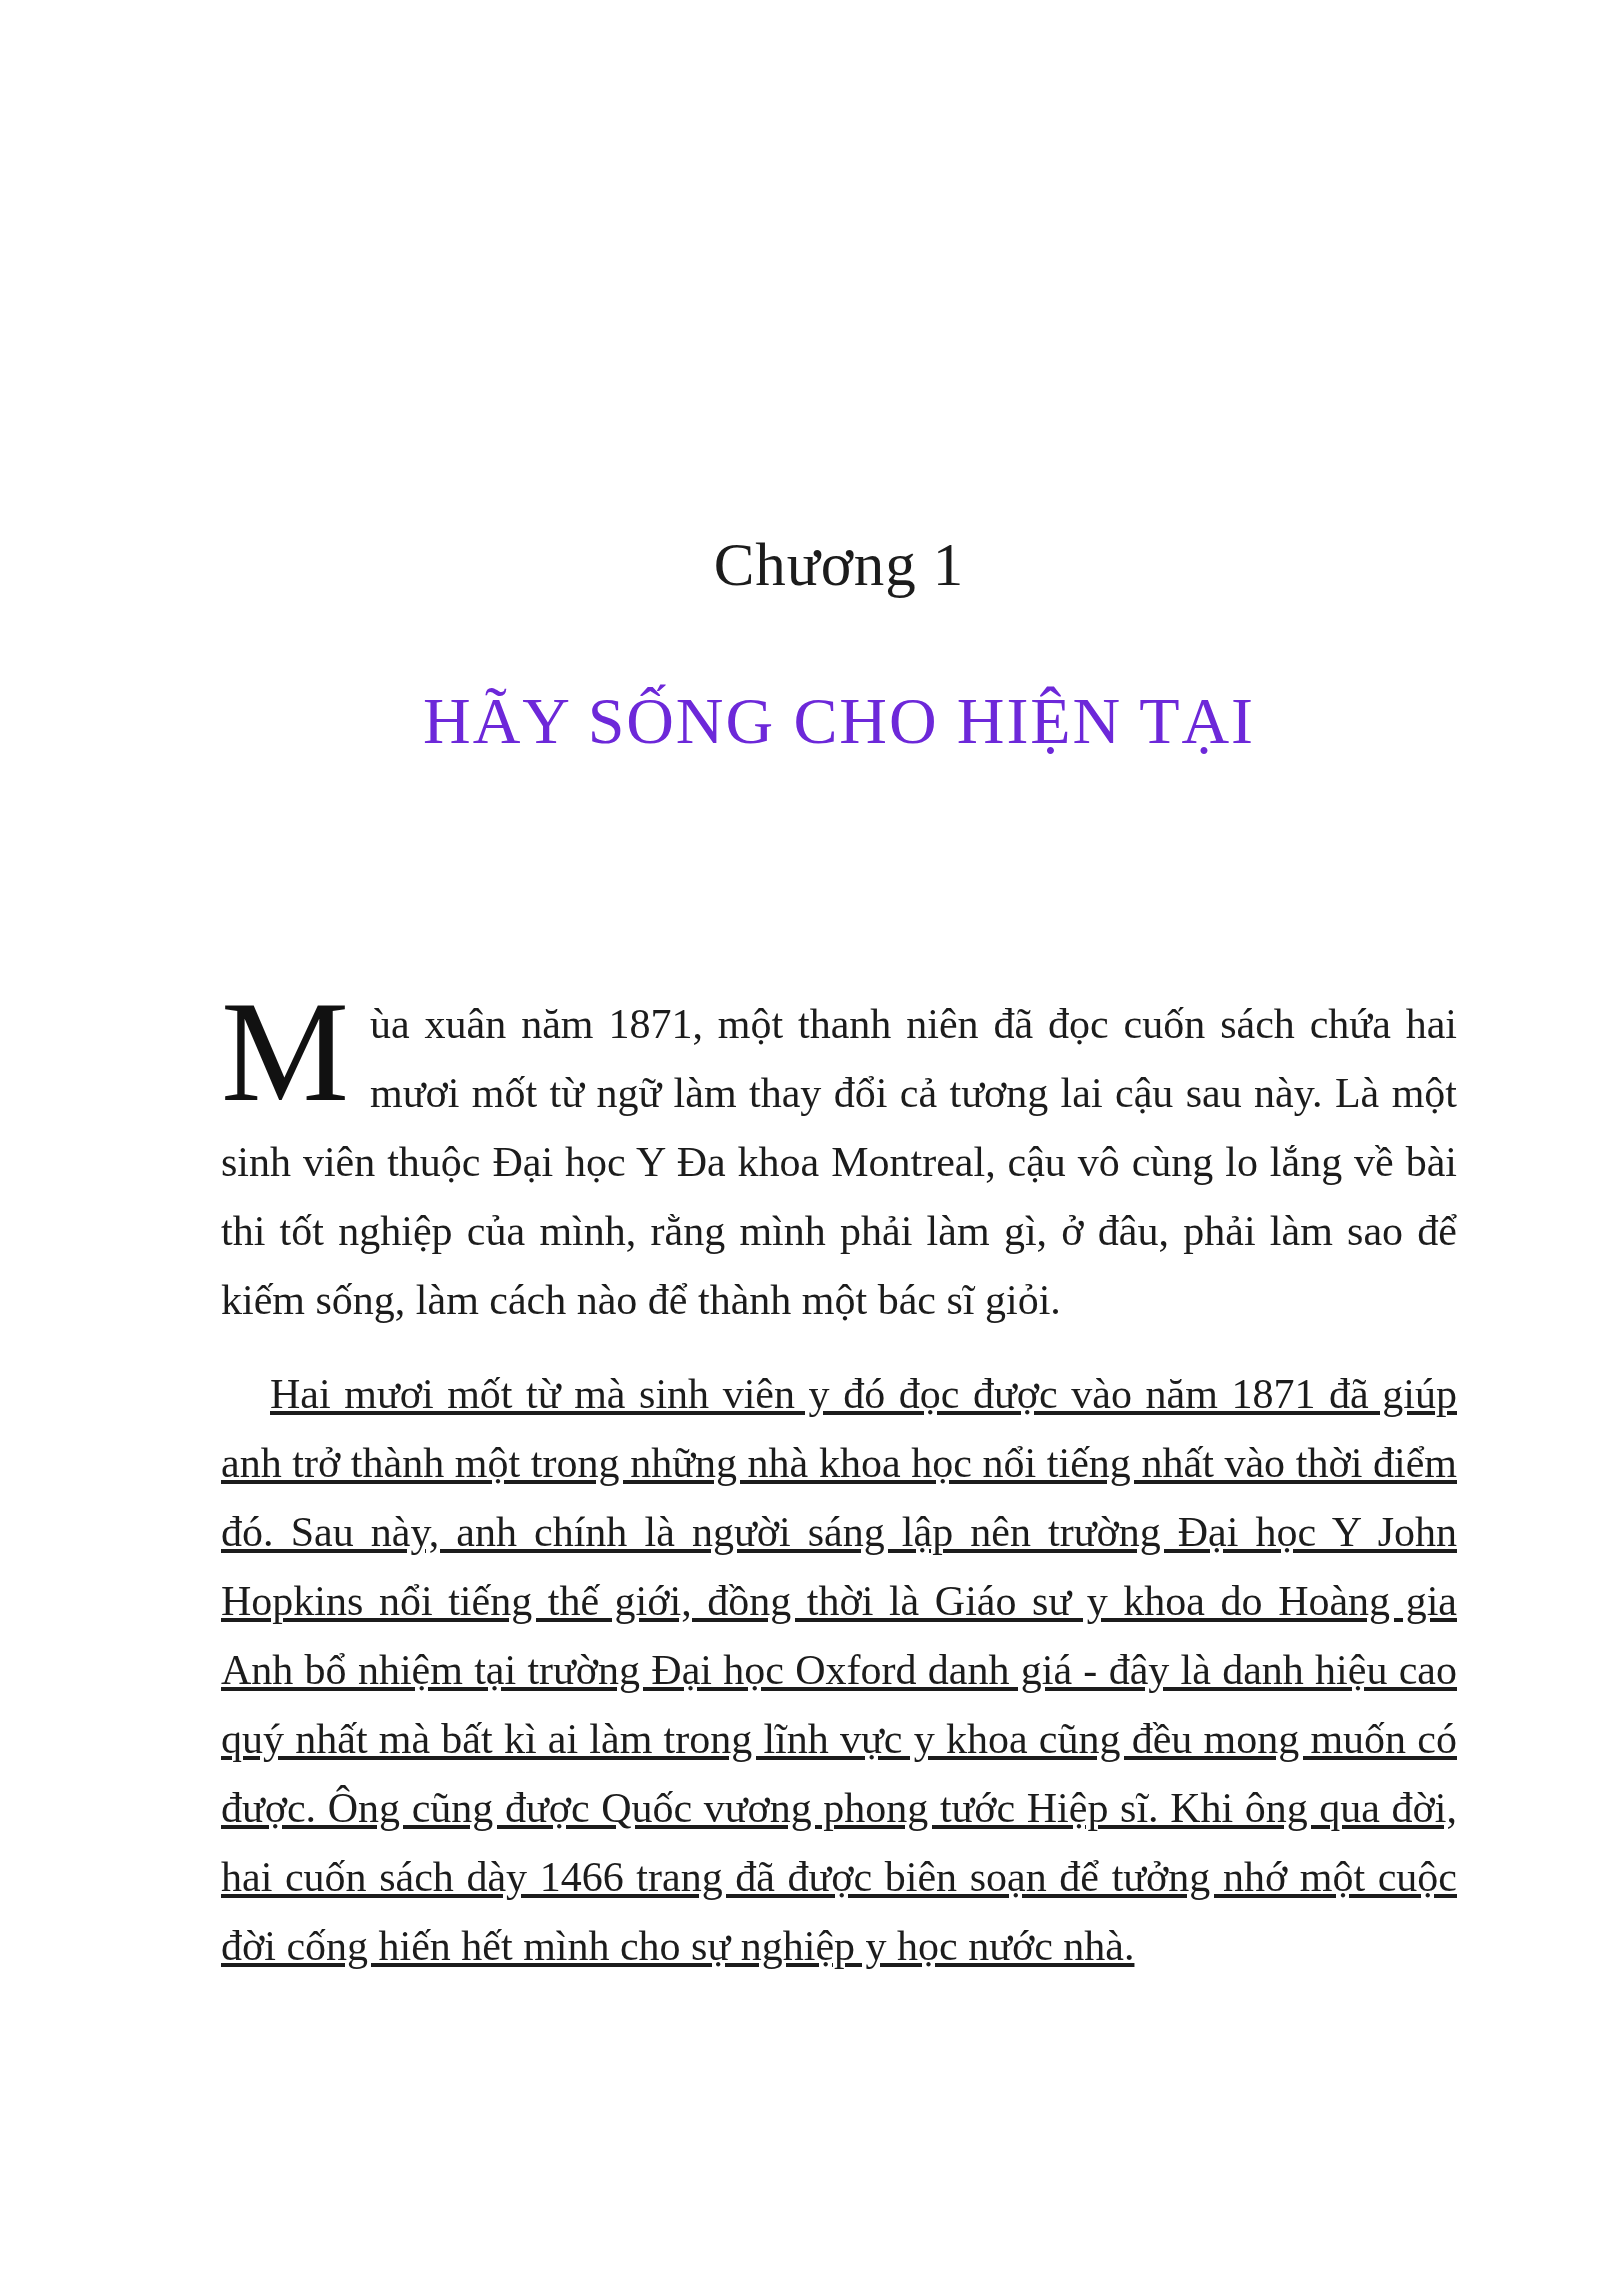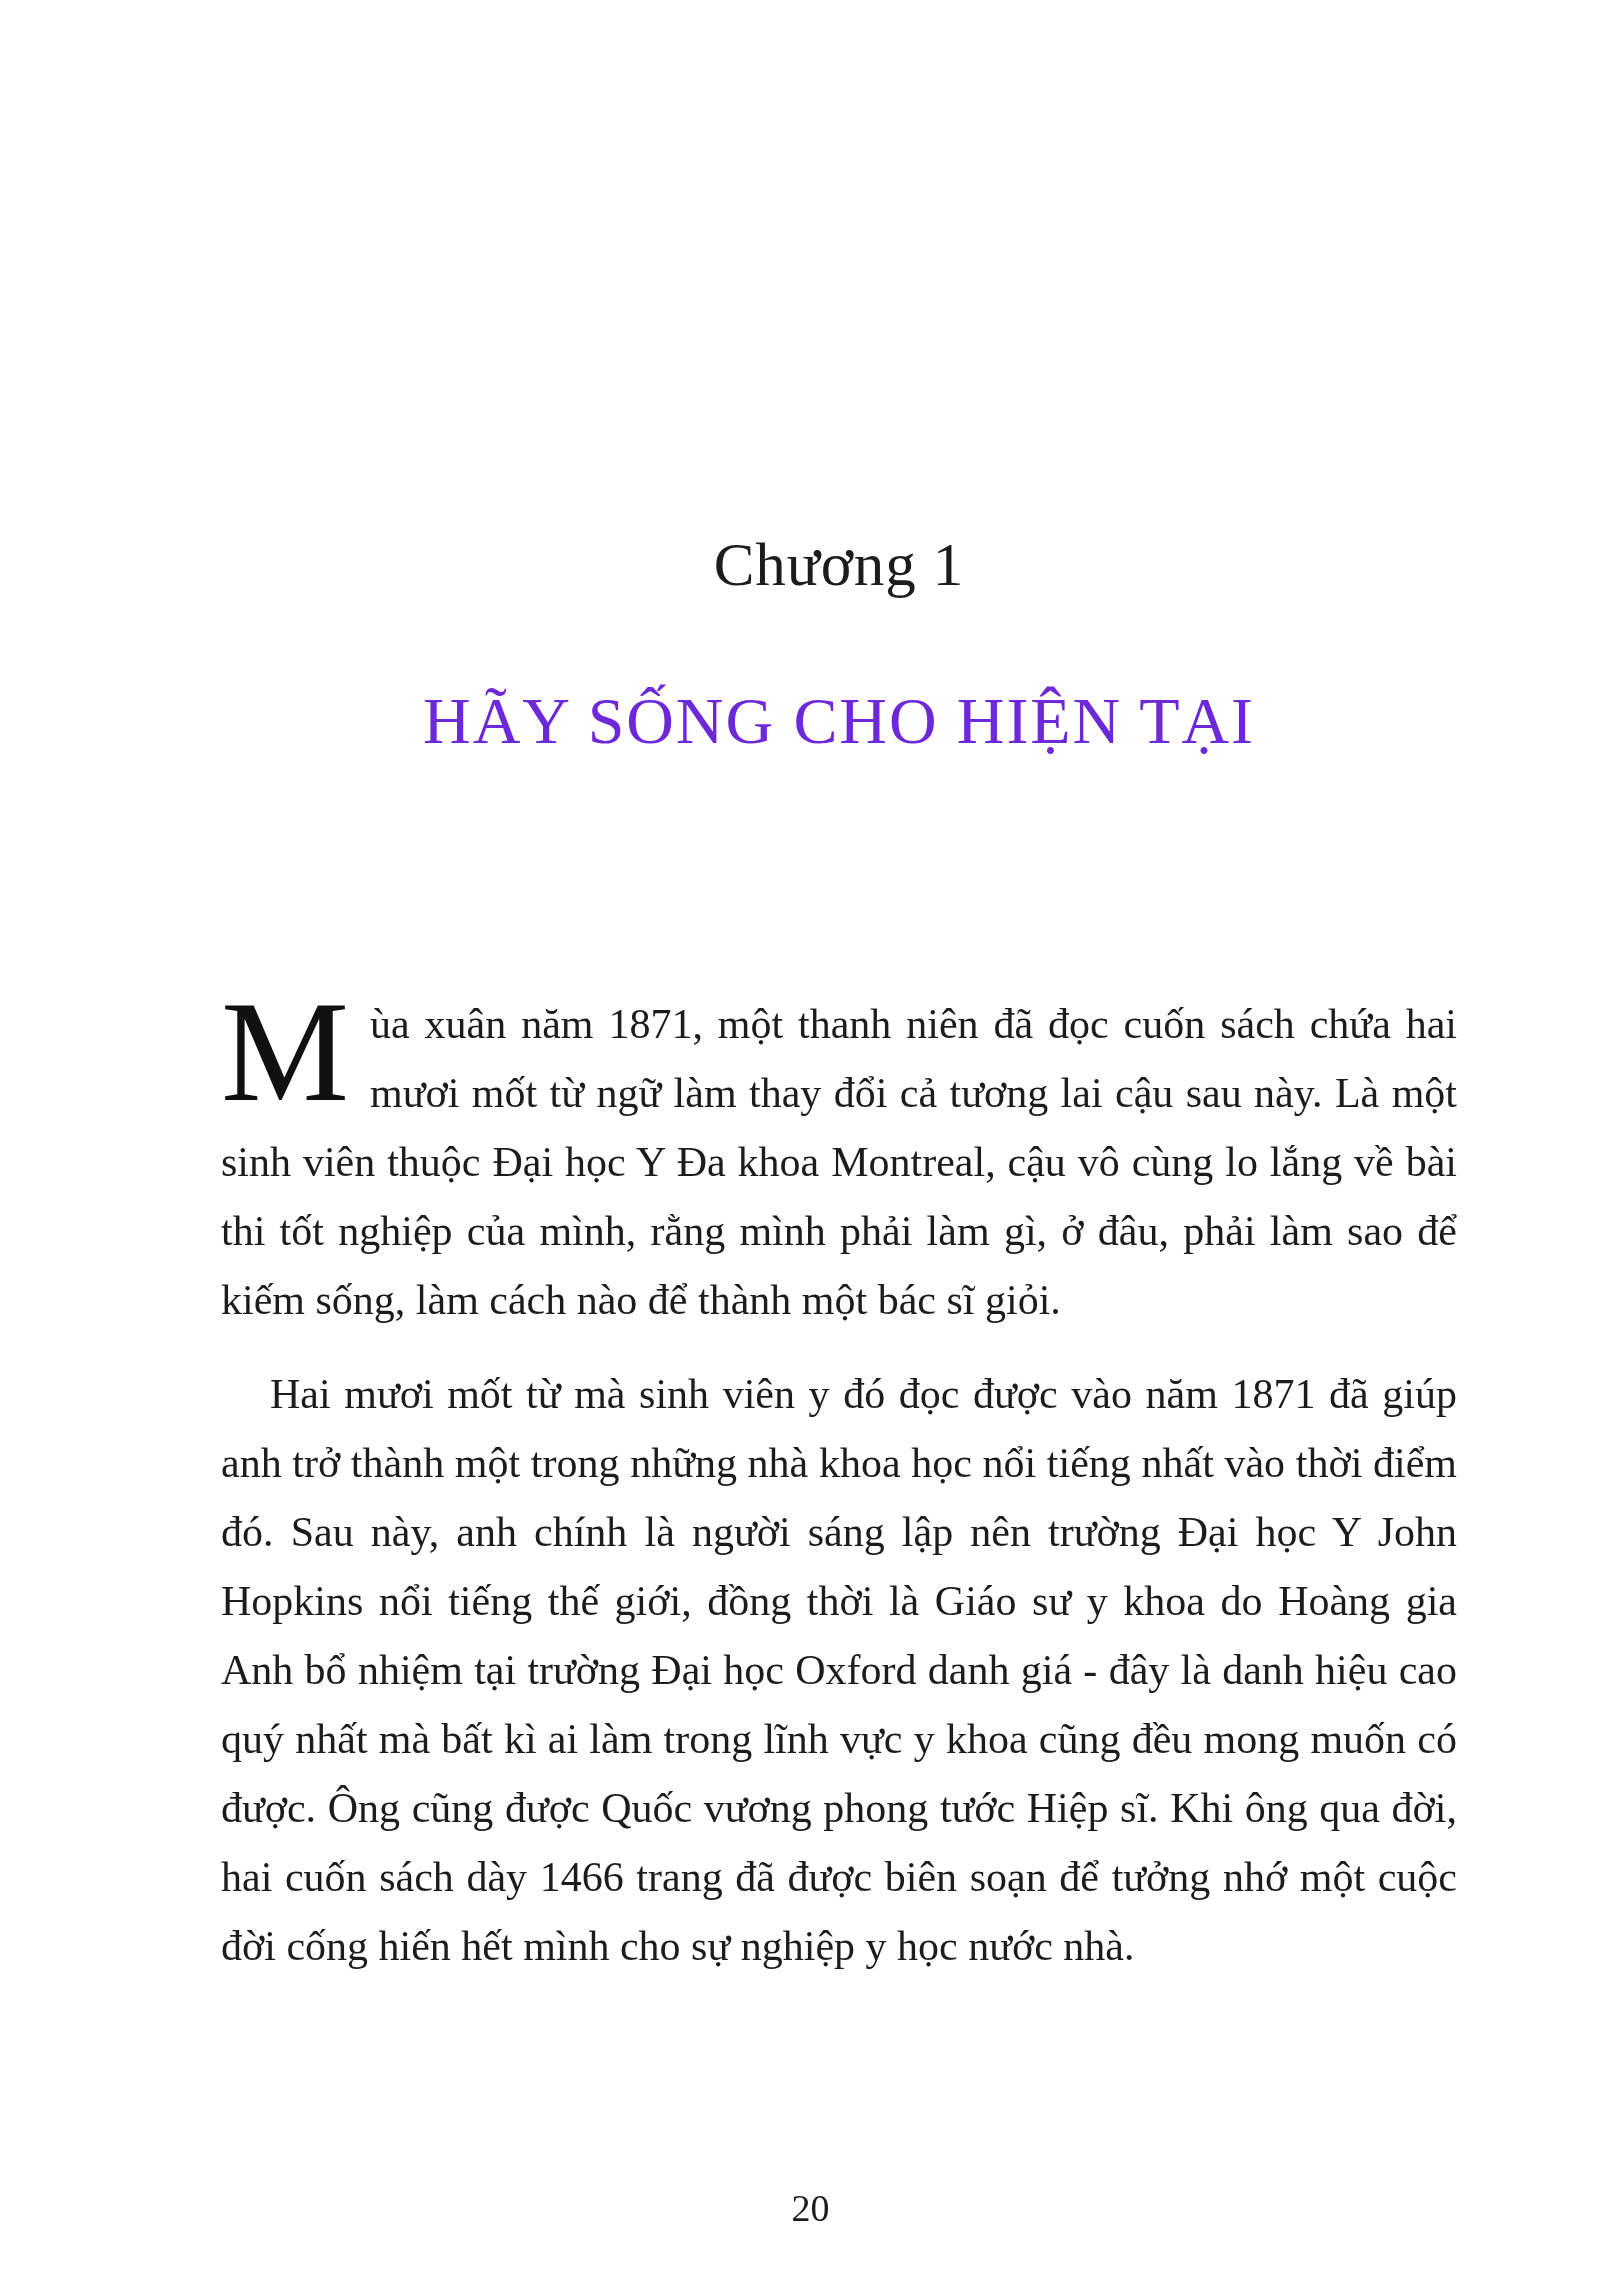--- a/index.html
+++ b/index.html
@@ -47,20 +47,21 @@
     padding-top: 231px;
     font-size: 42px;
     line-height: 69px;
     text-align: justify;
   }
   .para {
     margin: 0 0 24.6px 0;
   }
   .para.indent-first {
     text-indent: 49px;
+    text-decoration: underline;
   }
   .dropcap {
     float: left;
     font-size: 144px;
     line-height: 112px;
     padding: 5.7px 21px 0 0;
     font-weight: 400;
     color: #111111;
   }
   .page-number {
@@ -80,15 +81,14 @@
   <div class="content">
     <h2 class="chapter-label">Chương 1</h2>
     <h1 class="chapter-title">HÃY SỐNG CHO HIỆN TẠI</h1>
     <div class="body-text">
       <p class="para">
         <span class="dropcap">M</span><span>ùa xuân năm 1871, một thanh niên đã đọc cuốn sách chứa hai mươi mốt từ ngữ làm thay đổi cả tương lai cậu sau này. Là một sinh viên thuộc Đại học Y Đa khoa Montreal, cậu vô cùng lo lắng về bài thi tốt nghiệp của mình, rằng mình phải làm gì, ở đâu, phải làm sao để kiếm sống, làm cách nào để thành một bác sĩ giỏi.</span>
       </p>
       <p class="para indent-first">Hai mươi mốt từ mà sinh viên y đó đọc được vào năm 1871 đã giúp anh trở thành một trong những nhà khoa học nổi tiếng nhất vào thời điểm đó. Sau này, anh chính là người sáng lập nên trường Đại học Y John Hopkins nổi tiếng thế giới, đồng thời là Giáo sư y khoa do Hoàng gia Anh bổ nhiệm tại trường Đại học Oxford danh giá - đây là danh hiệu cao quý nhất mà bất kì ai làm trong lĩnh vực y khoa cũng đều mong muốn có được. Ông cũng được Quốc vương phong tước Hiệp sĩ. Khi ông qua đời, hai cuốn sách dày 1466 trang đã được biên soạn để tưởng nhớ một cuộc đời cống hiến hết mình cho sự nghiệp y học nước nhà.</p>
     </div>
   </div>
-  <div class="page-number">20</div>
 </div>
 
 
 </body></html>

